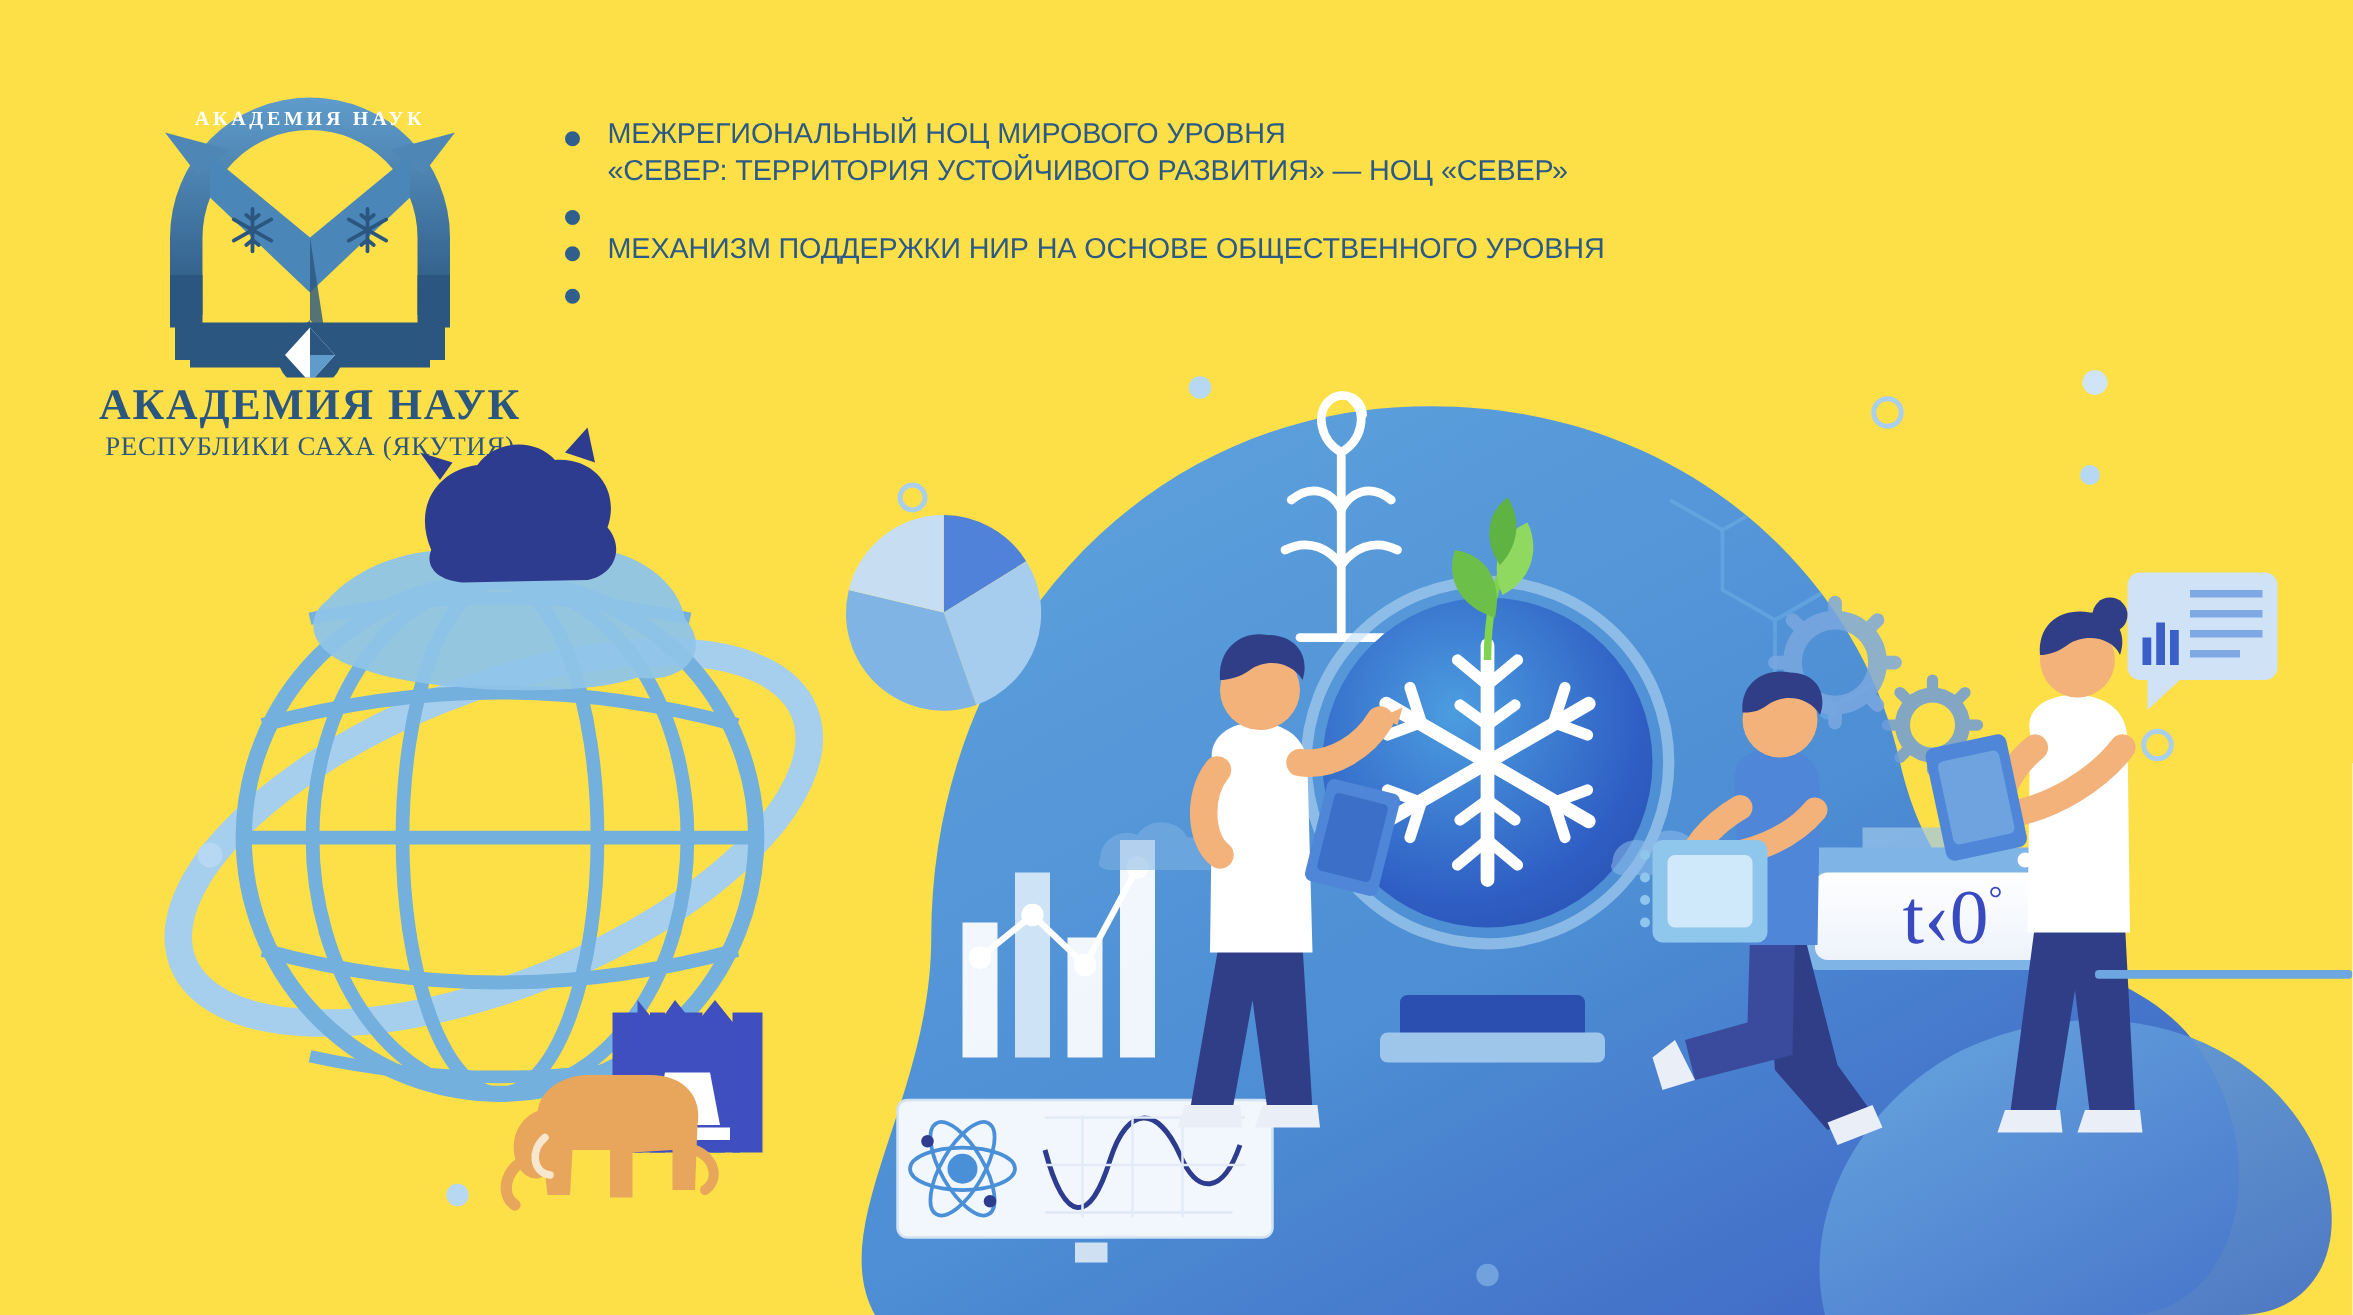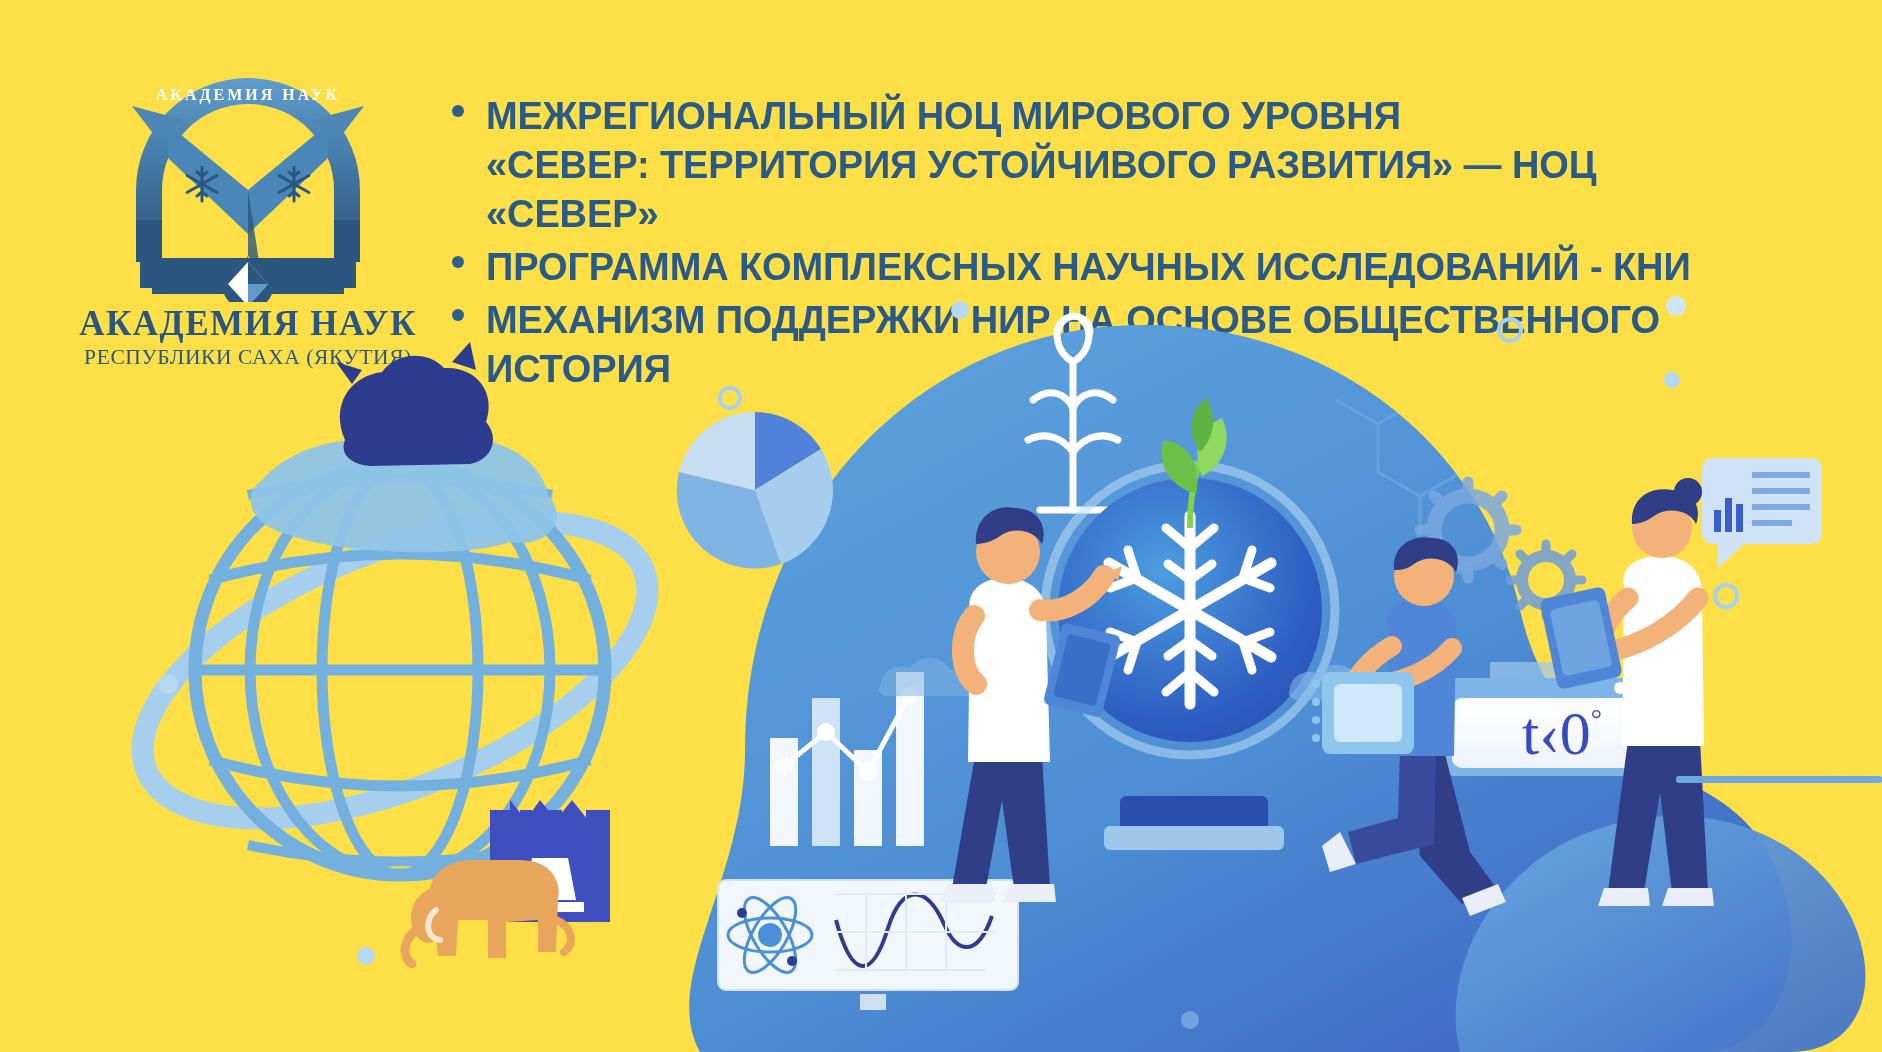--- a/index.html
+++ b/index.html
@@ -55,22 +55,22 @@
   .bullet-dot {
     flex: 0 0 auto;
     width: 12px; height: 12px;
     border-radius: 50%;
     background: #2f5f8c;
     margin-right: 22px;
     margin-top: 13px;
   }
   .bullet-text {
     font-family: "Liberation Sans", sans-serif;
-    font-weight: bold;
-    font-size: 38px;
+    font-weight: normal;
+    font-size: 23px;
     line-height: 1.29;
     letter-spacing: -0.1px;
     color: #2b5a86;
     white-space: pre-line;
   }
 
   
   #illustration {
     position: absolute;
     left: 0; top: 280px;
@@ -155,25 +155,24 @@
   </div>
 
   <div id="bullets">
     <div class="bullet-row">
       <span class="bullet-dot"></span>
       <span class="bullet-text">МЕЖРЕГИОНАЛЬНЫЙ НОЦ МИРОВОГО УРОВНЯ
 «СЕВЕР: ТЕРРИТОРИЯ УСТОЙЧИВОГО РАЗВИТИЯ» — НОЦ «СЕВЕР»</span>
     </div>
     <div class="bullet-row">
       <span class="bullet-dot"></span>
-      <span class="bullet-text">ПРОГРАММА КОМПЛЕКСНЫХ НАУЧНЫХ ИССЛЕДОВАНИЙ - КНИ</span>
     </div>
     <div class="bullet-row">
       <span class="bullet-dot"></span>
-      <span class="bullet-text">МЕХАНИЗМ ПОДДЕРЖКИ НИР НА ОСНОВЕ ОБЩЕСТВЕННОГО ИСТОРИЯ</span>
+      <span class="bullet-text">МЕХАНИЗМ ПОДДЕРЖКИ НИР НА ОСНОВЕ ОБЩЕСТВЕННОГО УРОВНЯ</span>
     </div>
     <div class="bullet-row">
       <span class="bullet-dot"></span>
     </div>
   </div>
 
   <svg id="illustration" viewBox="0 0 1882 772">
     <defs>
       <linearGradient id="blobGrad" x1="0.1" y1="0" x2="0.9" y2="1">
         <stop offset="0%" stop-color="#5ea2dd"></stop>

